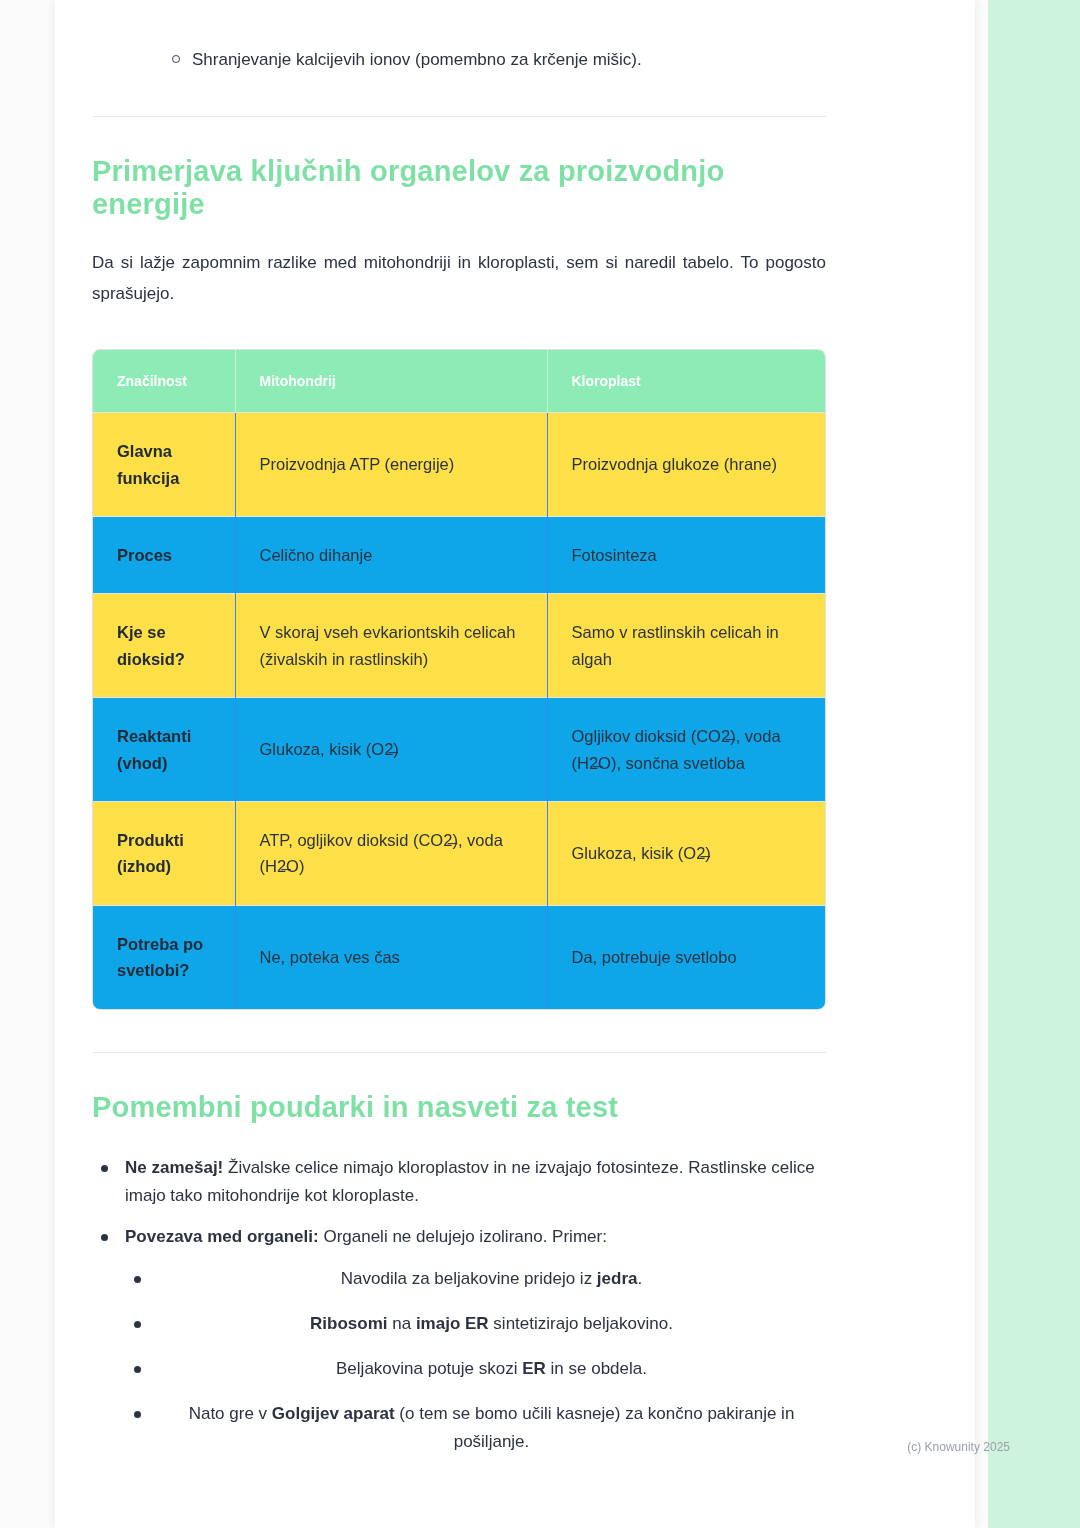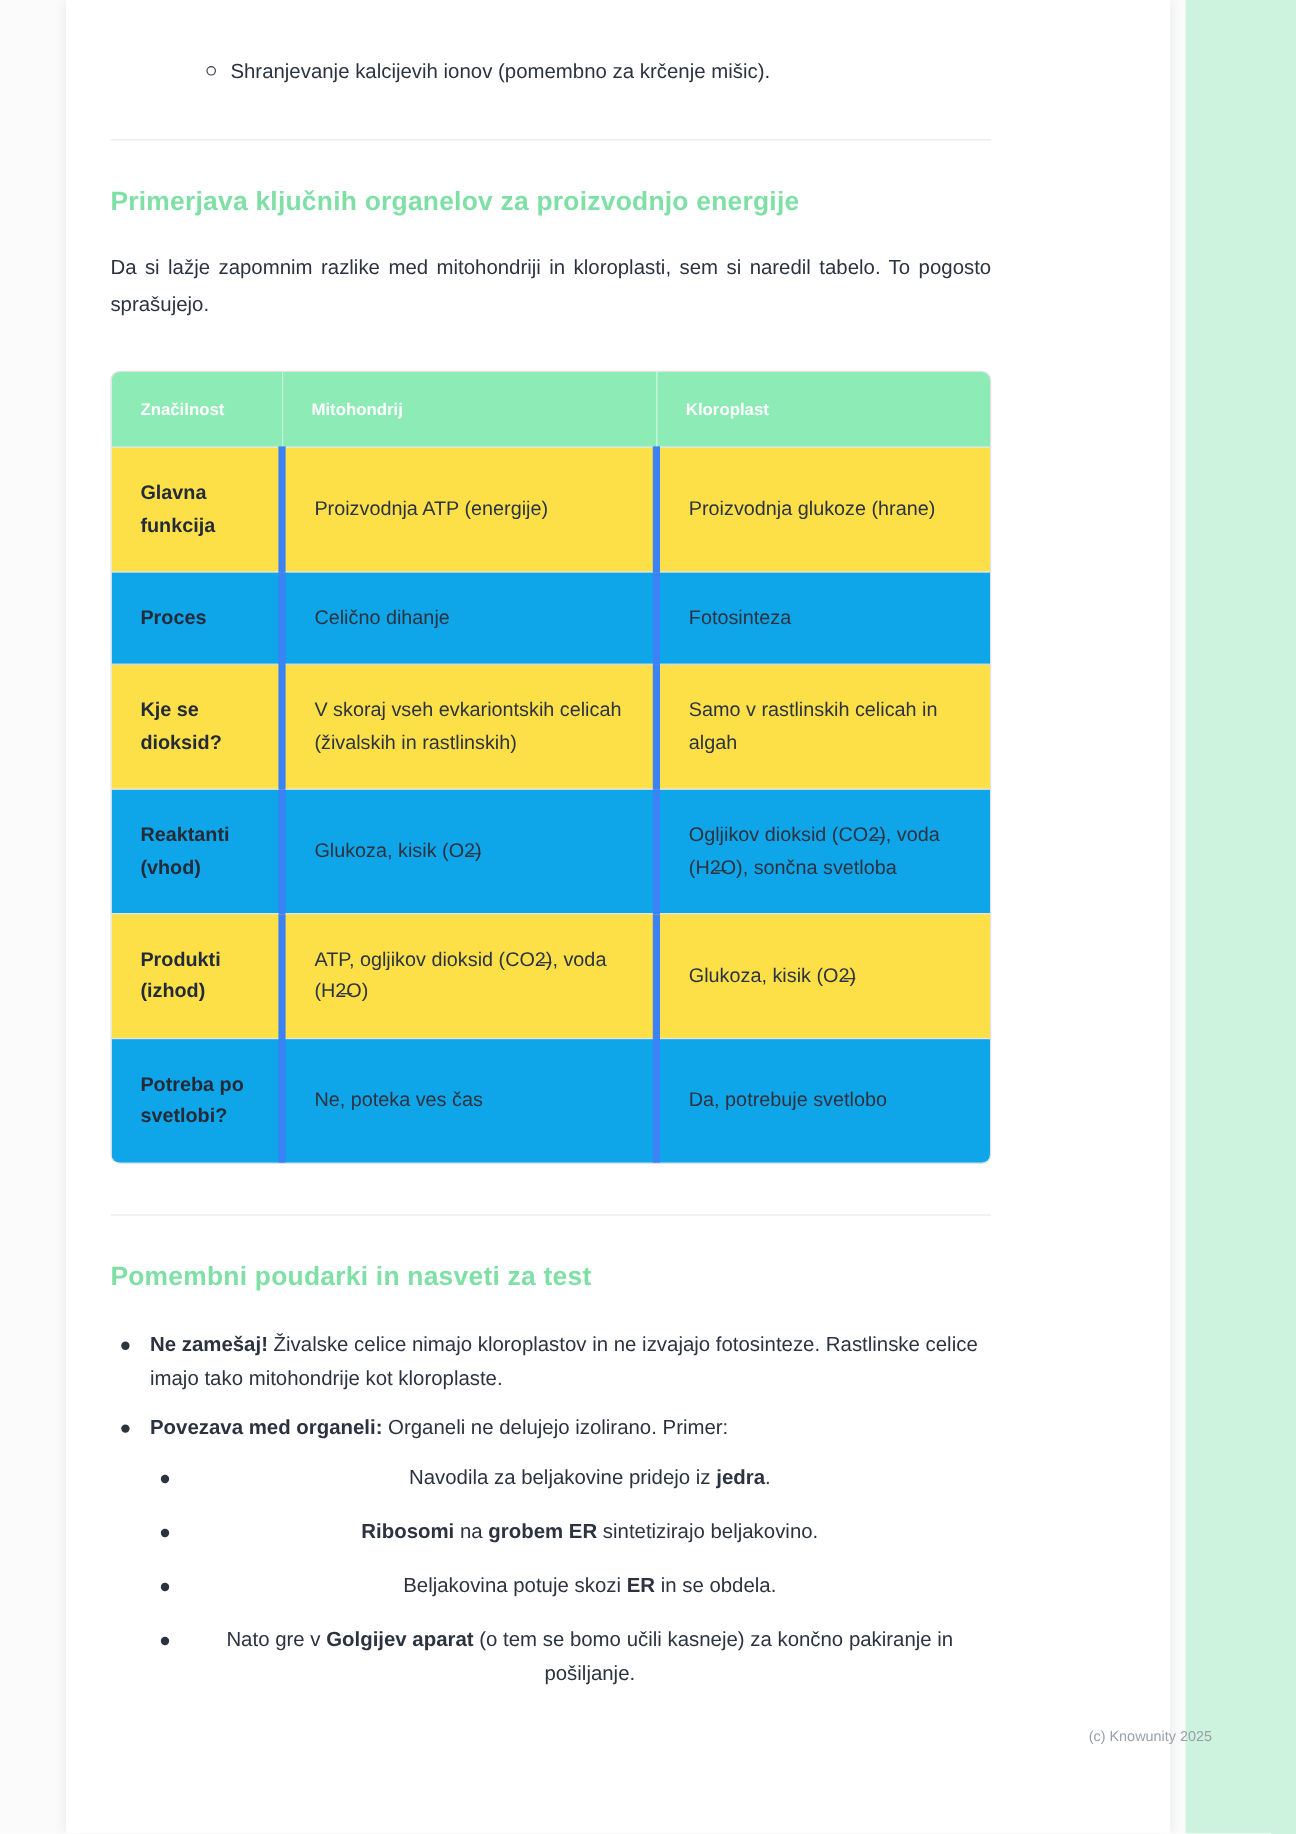--- a/index.html
+++ b/index.html
@@ -29,21 +29,21 @@
   .marker-circle {
     position: absolute; left: 80px; top: 9px;
     width: 8px; height: 8px;
     border: 1.6px solid #3a4150; border-radius: 50%;
   }
 
   .divider { border: none; border-top: 1px solid #e8e9ea; margin-top: 42px; }
 
   .section-heading {
     margin-top: 38px;
-    font-size: 22px; font-weight: 700;
+    font-size: 29px; font-weight: 700;
     color: var(--green-heading, #7fe0a6);
     letter-spacing: .2px;
   }
 
   .intro { margin-top: 27px; line-height: 1.8; text-align: justify; }
 
   .table-wrap {
     margin-top: 40px;
     border: 1px solid #dfe1e4;
     border-radius: 8px;
@@ -55,21 +55,21 @@
     color: #ffffff; font-weight: 700; text-align: left;
     padding: 23px 24px; font-size: 14px;
   }
   th + th { border-left: 1px solid rgba(255,255,255,.5); }
   td {
     padding: 25px 24px;
     border-top: 1px solid #e4e5e8;
     line-height: 1.6;
     vertical-align: middle;
   }
-  td + td { border-left: 6px solid #3b82f6; }
+  td + td { border-left: 1px solid #3b82f6; }
   .col-label { width: 142px; }
   .col-mito  { width: 312px; }
   td.cell-label { font-weight: 700; color: var(--text-dark, #242b38); }
   tr.odd  { background: #fde047; }
   tr.even { background: #0ea5e9; }
 
   .notes { margin-top: 30px; }
   .note-li { position: relative; padding-left: 33px; margin-bottom: 13px; line-height: 1.65; }
   .marker-dot {
     position: absolute; left: 9px; top: 11px;
@@ -164,21 +164,21 @@
       <li class="note-li">
         <span class="marker-dot"></span>
         <span><span class="b">Povezava med organeli:</span><span> Organeli ne delujejo izolirano. Primer:</span></span>
         <ul class="subnotes">
           <li class="subnote-li">
             <span class="marker-dot"></span>
             <span><span>Navodila za beljakovine pridejo iz </span><span class="b">jedra</span><span>.</span></span>
           </li>
           <li class="subnote-li">
             <span class="marker-dot"></span>
-            <span><span class="b">Ribosomi</span><span> na </span><span class="b">grobem ER</span><span> sintetizirajo beljakovino.</span></span>
+            <span><span class="b">Ribosomi</span><span> na </span><span class="b">imajo ER</span><span> sintetizirajo beljakovino.</span></span>
           </li>
           <li class="subnote-li">
             <span class="marker-dot"></span>
             <span><span>Beljakovina potuje skozi </span><span class="b">ER</span><span> in se obdela.</span></span>
           </li>
           <li class="subnote-li">
             <span class="marker-dot"></span>
             <span><span>Nato gre v </span><span class="b">Golgijev aparat</span><span> (o tem se bomo učili kasneje) za končno pakiranje in pošiljanje.</span></span>
           </li>
         </ul>

